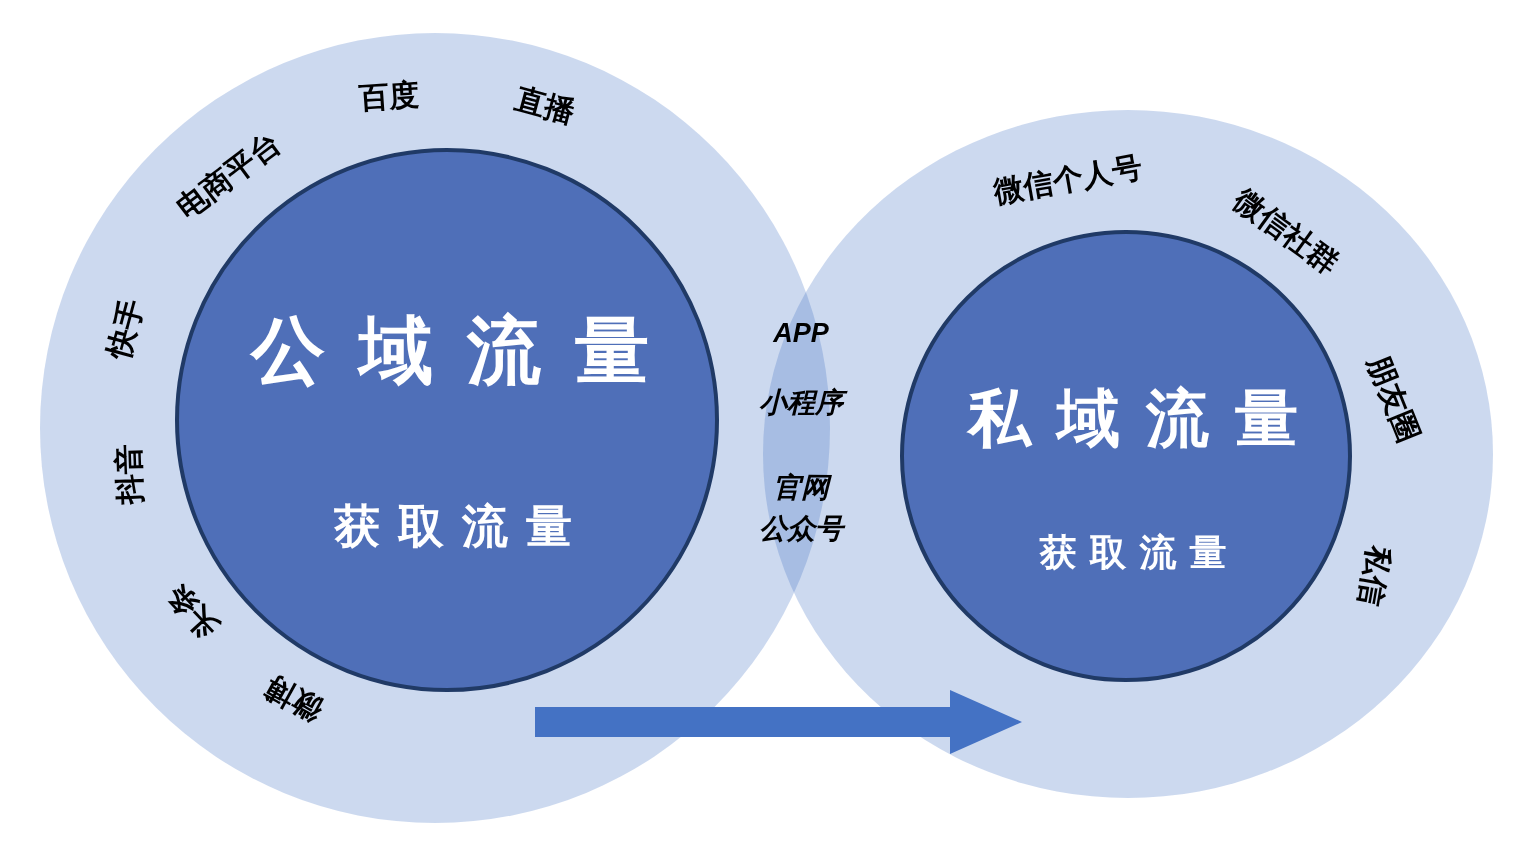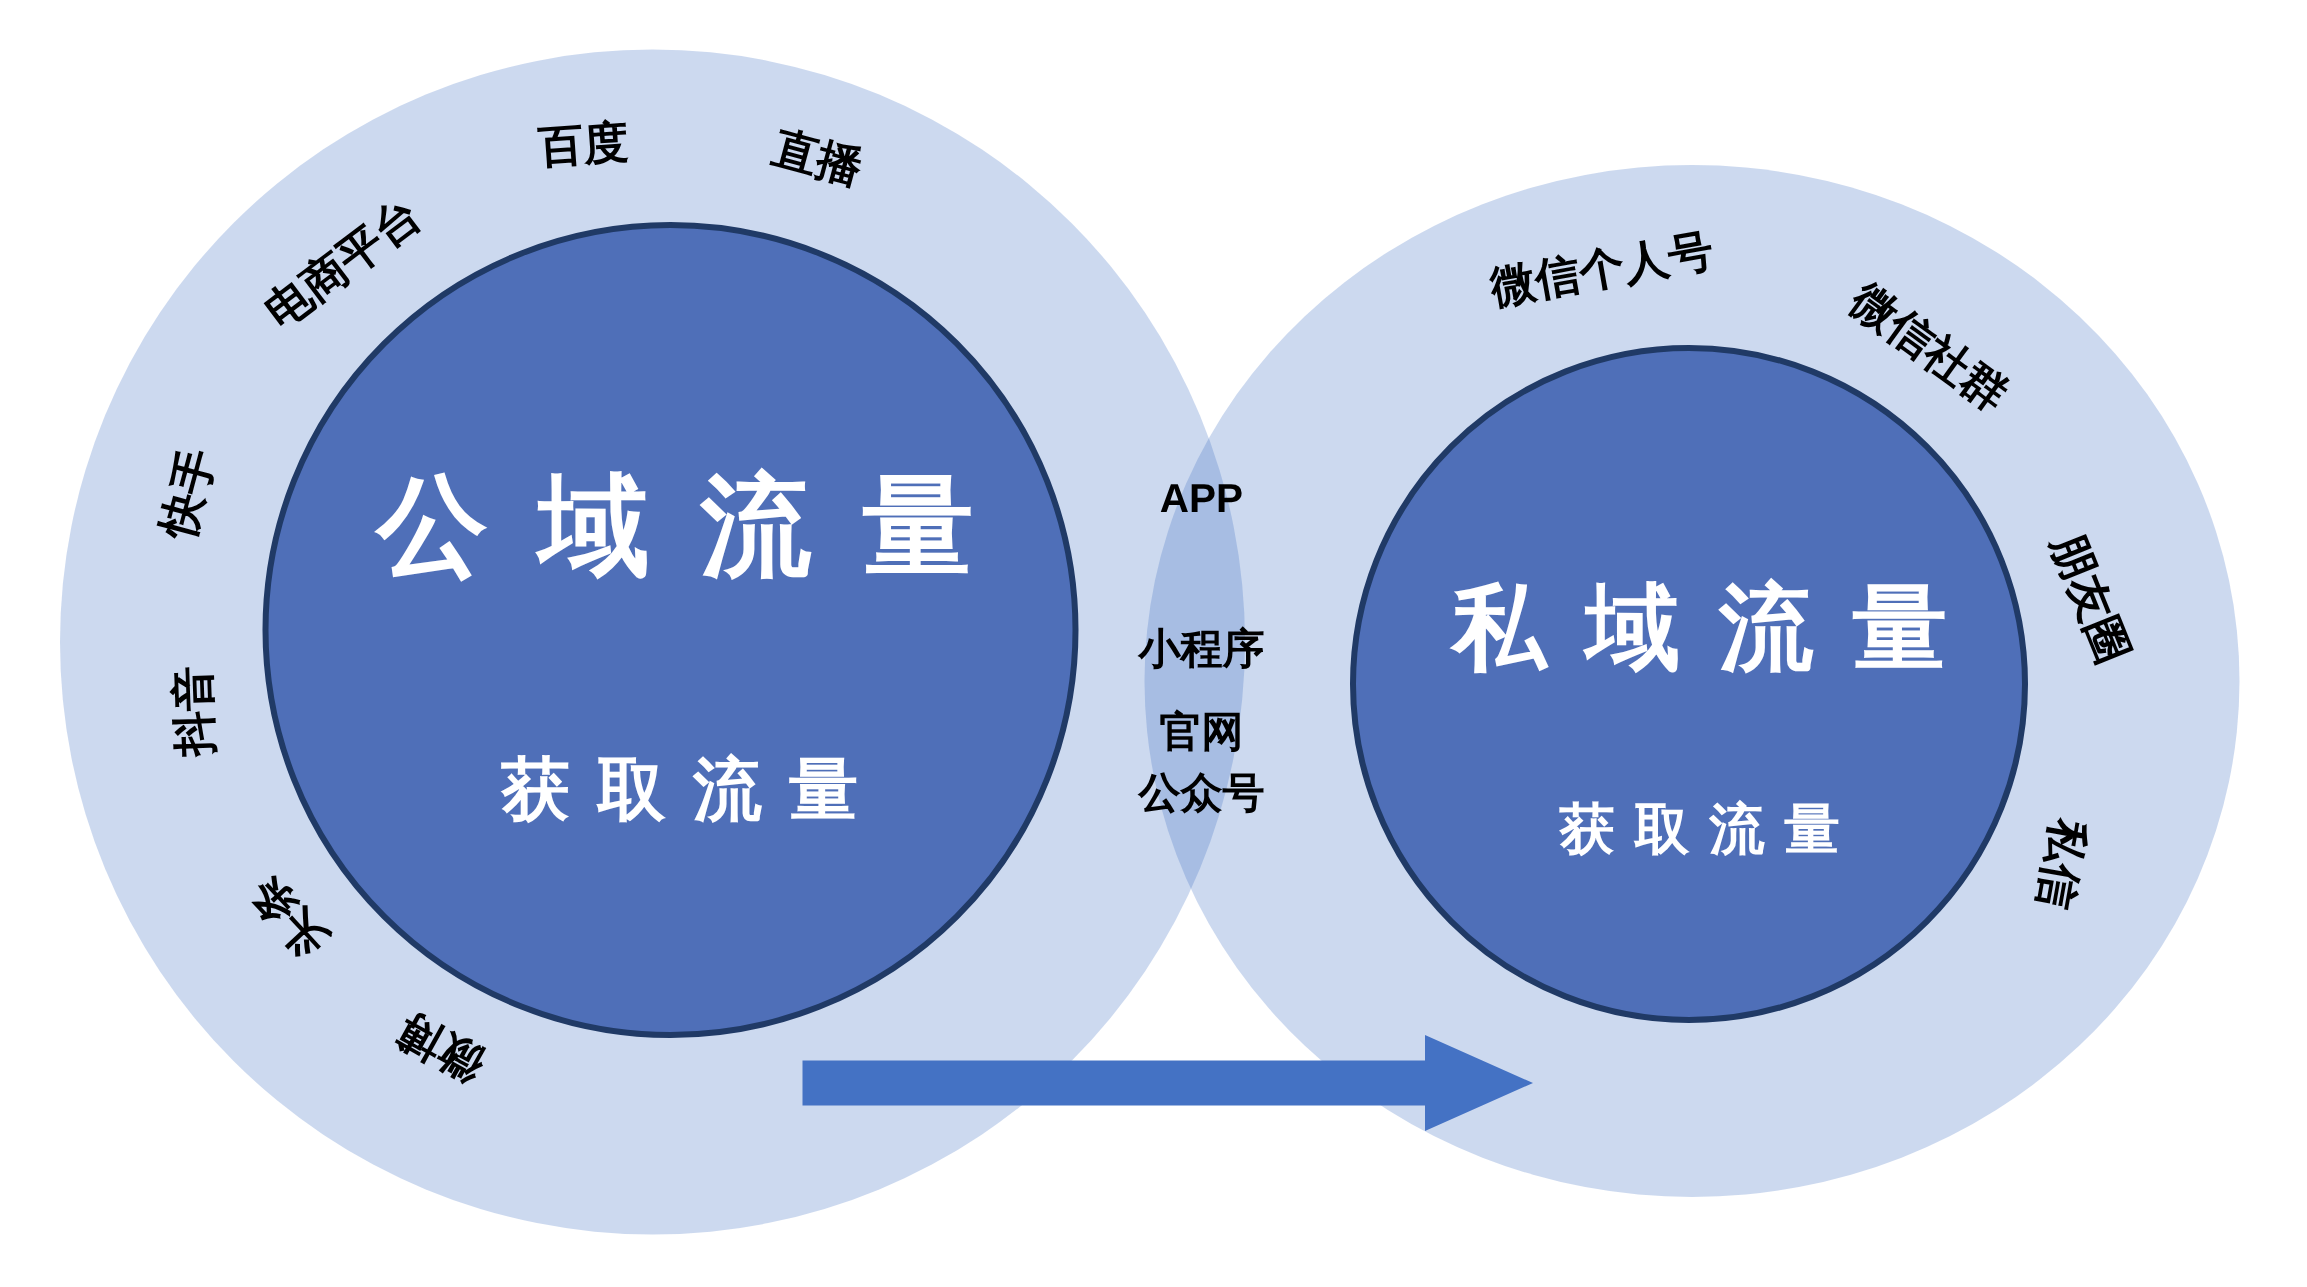--- a/index.html
+++ b/index.html
@@ -42,23 +42,23 @@
   .l5 { left: 193px;  top: 611px; transform: translate(-50%,-50%) rotate(-133deg); }
   .l6 { left: 294px;  top: 698px; transform: translate(-50%,-50%) rotate(-151deg); }
 
   
   .r0 { left: 1068px; top: 180px; transform: translate(-50%,-50%) rotate(-10deg); }
   .r1 { left: 1286px; top: 232px; transform: translate(-50%,-50%) rotate(36deg); }
   .r2 { left: 1393px; top: 399px; transform: translate(-50%,-50%) rotate(68deg); }
   .r3 { left: 1374px; top: 576px; transform: translate(-50%,-50%) rotate(100deg); }
 
   
-  .overlap-label { font-size: 28px; transform: translate(-50%,-50%); }
+  .overlap-label { font-size: 28px; transform: translate(-50%,-50%); font-style: italic; }
   .o0 { left: 801px; top: 333px; font-size: 27px; }
-  .o1 { left: 801px; top: 403px; margin-top: 30px; }
+  .o1 { left: 801px; top: 403px; }
   .o2 { left: 801px; top: 488px; }
   .o3 { left: 801px; top: 529px; }
 
   
   .inner-text {
     position: absolute;
     color: #ffffff;
     font-weight: 700;
     white-space: nowrap;
     transform: translate(-50%,-50%);

